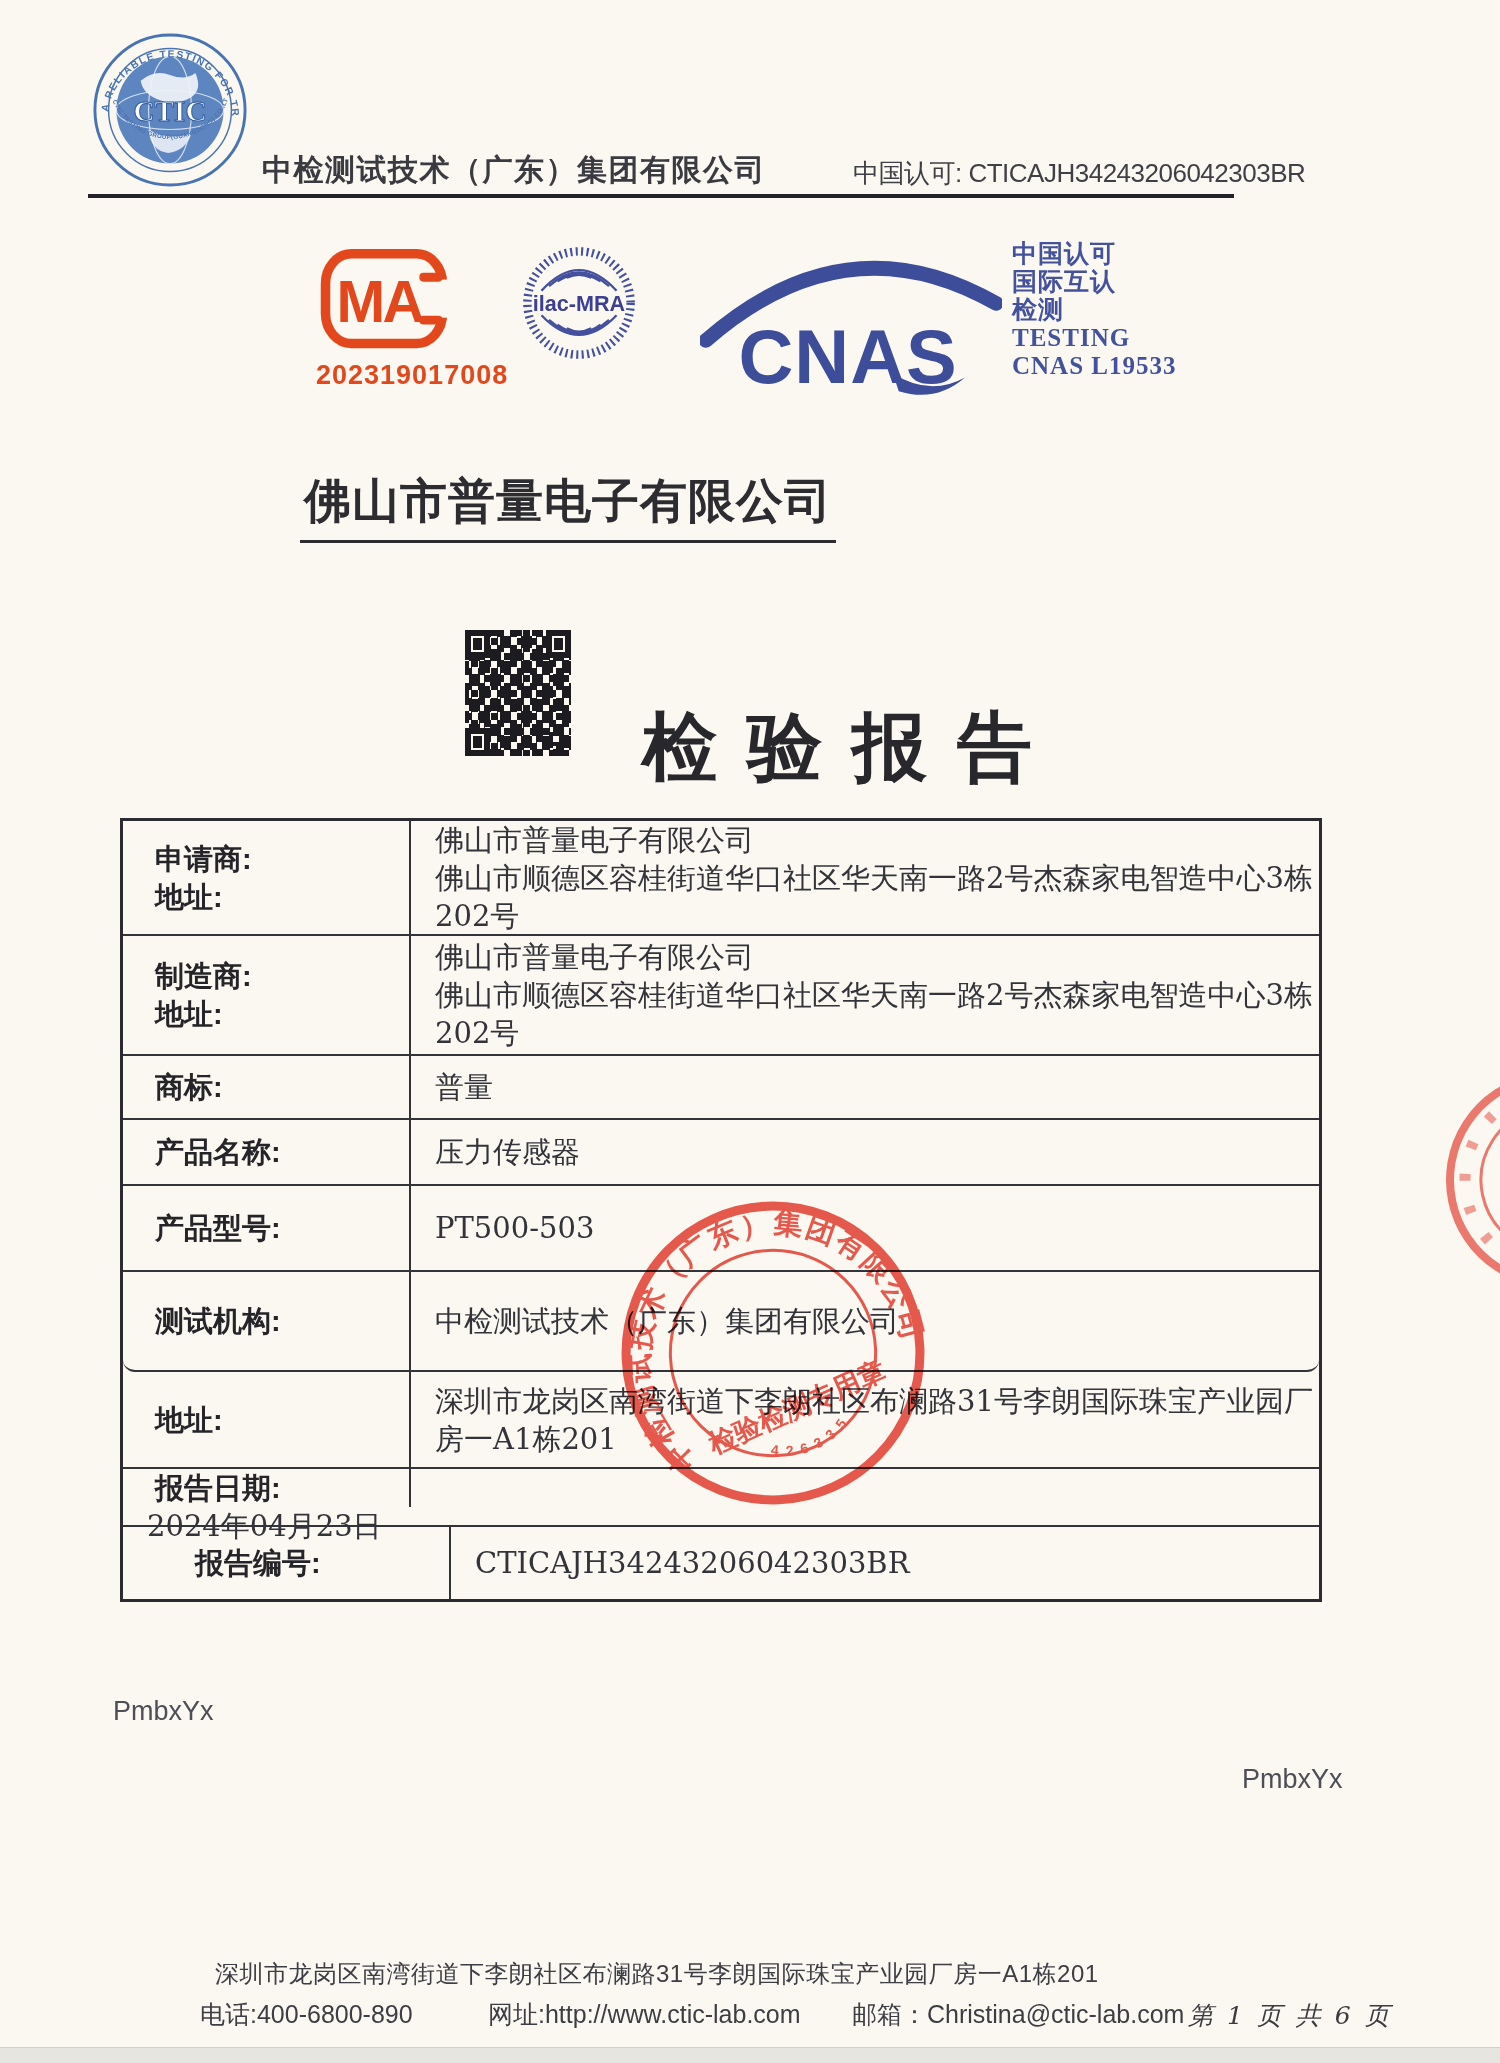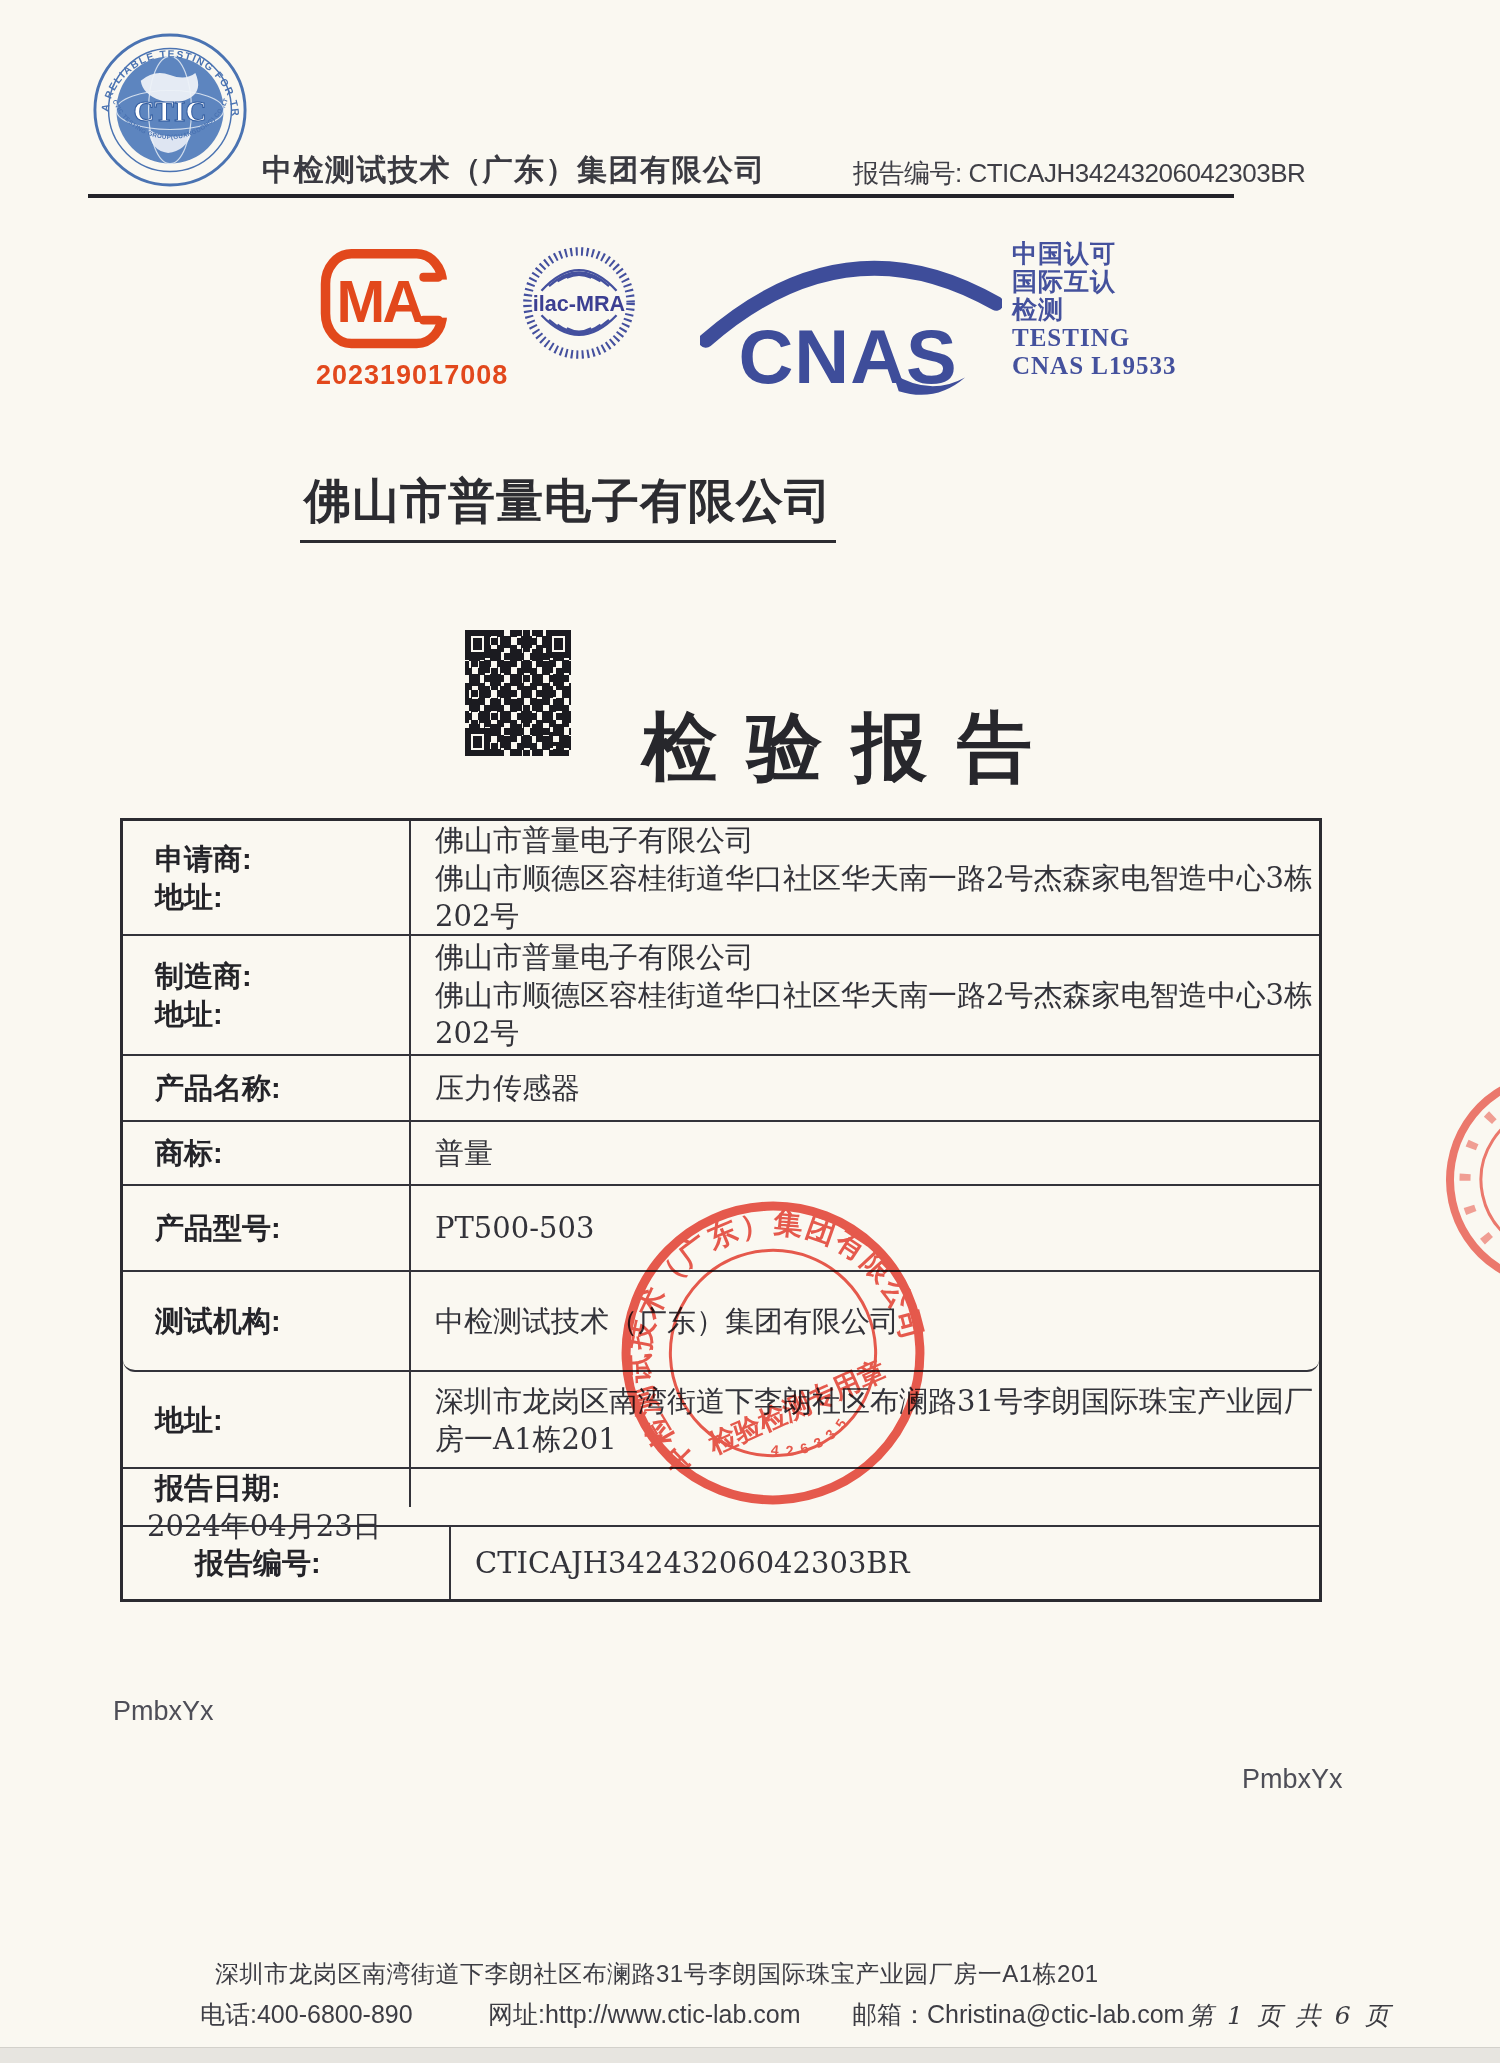--- a/index.html
+++ b/index.html
@@ -89,21 +89,21 @@
       <textPath href="#cticArcTop" startOffset="4%">A RELIABLE TESTING FOR TRUST</textPath>
     </text>
     <path id="cticArcBot" d="M 20,74 A 64,64 0 0 0 140,74" fill="none"></path>
     <text font-size="6.3" font-weight="bold" fill="#4a73b2" letter-spacing="0.4" font-family="Liberation Sans,sans-serif">
       <textPath href="#cticArcBot" startOffset="2%">CTIC TESTING GROUP(GUANGDONG) CO.,LTD</textPath>
     </text>
     <text x="80" y="97" text-anchor="middle" font-size="30" font-weight="bold" fill="#ffffff" stroke="#2f5a9e" stroke-width="1" font-family="Liberation Serif,serif">CTIC</text>
   </svg>
 
   <div class="abs company-name">中检测试技术（广东）集团有限公司</div>
-  <div class="abs report-number">报告编号: CTICAJH34243206042303BR</div>
+  <div class="abs report-number">中国认可: CTICAJH34243206042303BR</div>
   <div class="abs header-rule"></div>
 
   <svg class="abs" style="left:316px;top:244px;" width="136" height="112" viewBox="0 0 200 164">
     <rect x="14" y="14" rx="38" ry="44" width="172" height="132" fill="none" stroke="#e2481c" stroke-width="14"></rect>
     <rect x="166" y="52" width="34" height="56" fill="#faf8f1"></rect>
     <rect x="152" y="42" width="34" height="13" rx="6" fill="#e2481c"></rect>
     <rect x="152" y="105" width="34" height="13" rx="6" fill="#e2481c"></rect>
     <text x="93" y="115" text-anchor="middle" font-size="86" font-weight="bold" letter-spacing="-4" fill="#e2481c" font-family="Liberation Sans,sans-serif">MA</text>
   </svg>
   <div class="abs cma-number">202319017008</div>
@@ -153,27 +153,27 @@
 佛山市顺德区容桂街道华口社区华天南一路2号杰森家电智造中心3栋
 202号</div>
     </div>
     <div class="trow" style="height:120px;">
       <div class="tlabel">制造商:
 地址:</div>
       <div class="tvalue">佛山市普量电子有限公司
 佛山市顺德区容桂街道华口社区华天南一路2号杰森家电智造中心3栋
 202号</div>
     </div>
+    <div class="trow" style="height:64px;">
+      <div class="tlabel">商标:</div>
+      <div class="tvalue">普量</div>
+    </div>
     <div class="trow" style="height:66px;">
       <div class="tlabel">产品名称:</div>
       <div class="tvalue">压力传感器</div>
-    </div>
-    <div class="trow" style="height:64px;">
-      <div class="tlabel">商标:</div>
-      <div class="tvalue">普量</div>
     </div>
     <div class="trow" style="height:86px;">
       <div class="tlabel">产品型号:</div>
       <div class="tvalue">PT500-503</div>
     </div>
     <div class="trow" style="height:100px;border-radius:12px;">
       <div class="tlabel">测试机构:</div>
       <div class="tvalue">中检测试技术（广东）集团有限公司</div>
     </div>
     <div class="trow" style="height:97px;">

